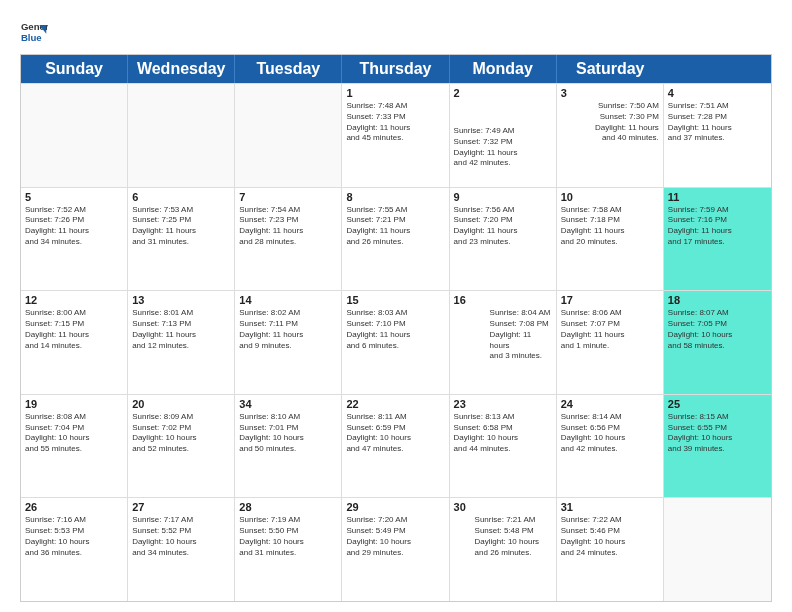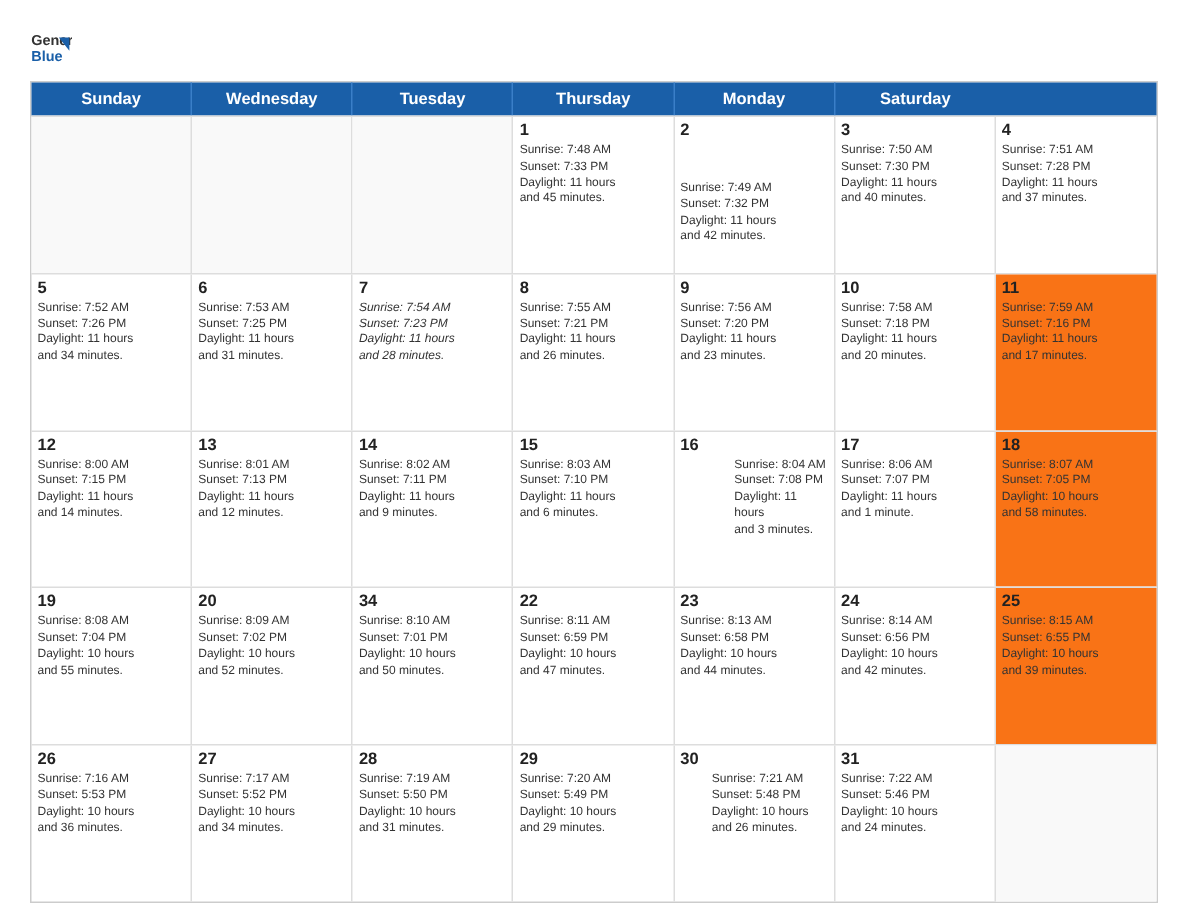--- a/index.html
+++ b/index.html
@@ -51,21 +51,21 @@
       flex-direction: column;
       border: 1px solid #ccc;
     }
     .cal-header {
       display: grid;
       grid-template-columns: repeat(7, 1fr);
       background: #1a5fa8;
     }
     .cal-header-cell {
       color: #fff;
-      font-size: 11px;
+      font-size: 16px;
       font-weight: bold;
       text-align: center;
       padding: 5px 2px;
       border-right: 1px solid #3a7fc8;
     }
     .cal-header-cell:last-child { border-right: none; }
     .cal-body {
       flex: 1;
       display: flex;
       flex-direction: column;
@@ -79,21 +79,21 @@
     .cal-cell {
       border-right: 1px solid #ddd;
       padding: 3px 4px;
       font-size: 8.5px;
       color: #333;
       vertical-align: top;
       min-height: 0;
     }
     .cal-cell:last-child { border-right: none; }
     .cal-cell.empty { background: #f9f9f9; }
-    .cal-cell.shaded { background: #f97316; }
+    .cal-cell.shaded { background: #5eead4; }
     .day-number {
       font-size: 11px;
       font-weight: bold;
       color: #222;
       margin-bottom: 2px;
     }
     .cell-text {
       font-size: 8px;
       color: #333;
       line-height: 1.35;
@@ -140,21 +140,21 @@
           </div>
           <div class="cal-cell">
             <div class="day-number">2</div>
             <div class="cell-text" style="white-space: pre-line; margin-top: 27px;">Sunrise: 7:49 AM
 Sunset: 7:32 PM
 Daylight: 11 hours
 and 42 minutes.</div>
           </div>
           <div class="cal-cell">
             <div class="day-number">3</div>
-            <div class="cell-text" style="white-space: pre-line;">Sunrise: 7:50 AM
+            <div class="cell-text" style="white-space: pre-line; text-align: right;">Sunrise: 7:50 AM
 Sunset: 7:30 PM
 Daylight: 11 hours
 and 40 minutes.</div>
           </div>
           <div class="cal-cell">
             <div class="day-number">4</div>
             <div class="cell-text" style="white-space: pre-line;">Sunrise: 7:51 AM
 Sunset: 7:28 PM
 Daylight: 11 hours
 and 37 minutes.</div>
@@ -170,21 +170,21 @@
           </div>
           <div class="cal-cell">
             <div class="day-number">6</div>
             <div class="cell-text" style="white-space: pre-line;">Sunrise: 7:53 AM
 Sunset: 7:25 PM
 Daylight: 11 hours
 and 31 minutes.</div>
           </div>
           <div class="cal-cell">
             <div class="day-number">7</div>
-            <div class="cell-text" style="white-space: pre-line; font-style: italic;">Sunrise: 7:54 AM
+            <div class="cell-text" style="white-space: pre-line;">Sunrise: 7:54 AM
 Sunset: 7:23 PM
 Daylight: 11 hours
 and 28 minutes.</div>
           </div>
           <div class="cal-cell">
             <div class="day-number">8</div>
             <div class="cell-text" style="white-space: pre-line;">Sunrise: 7:55 AM
 Sunset: 7:21 PM
 Daylight: 11 hours
 and 26 minutes.</div>

